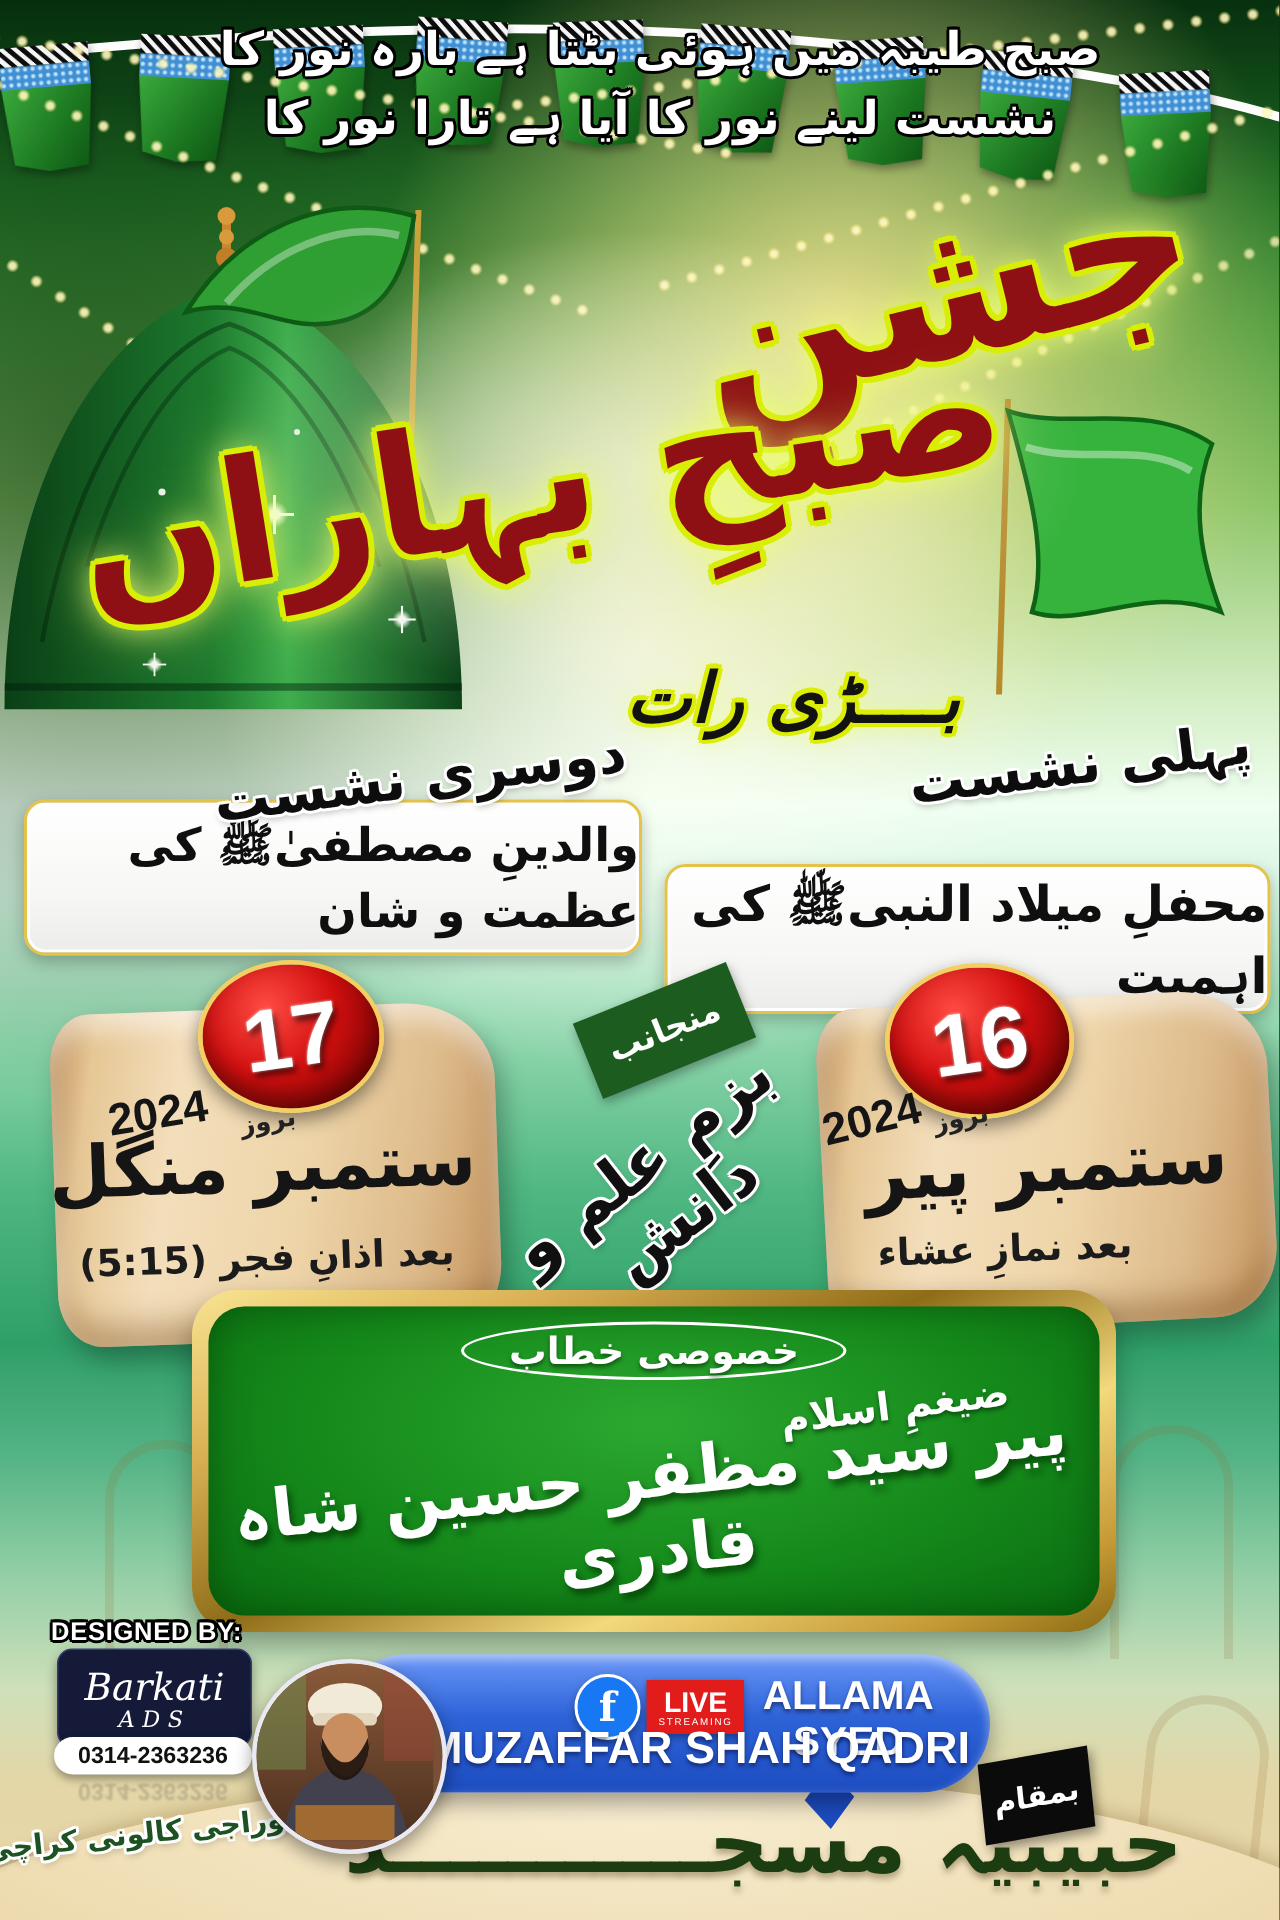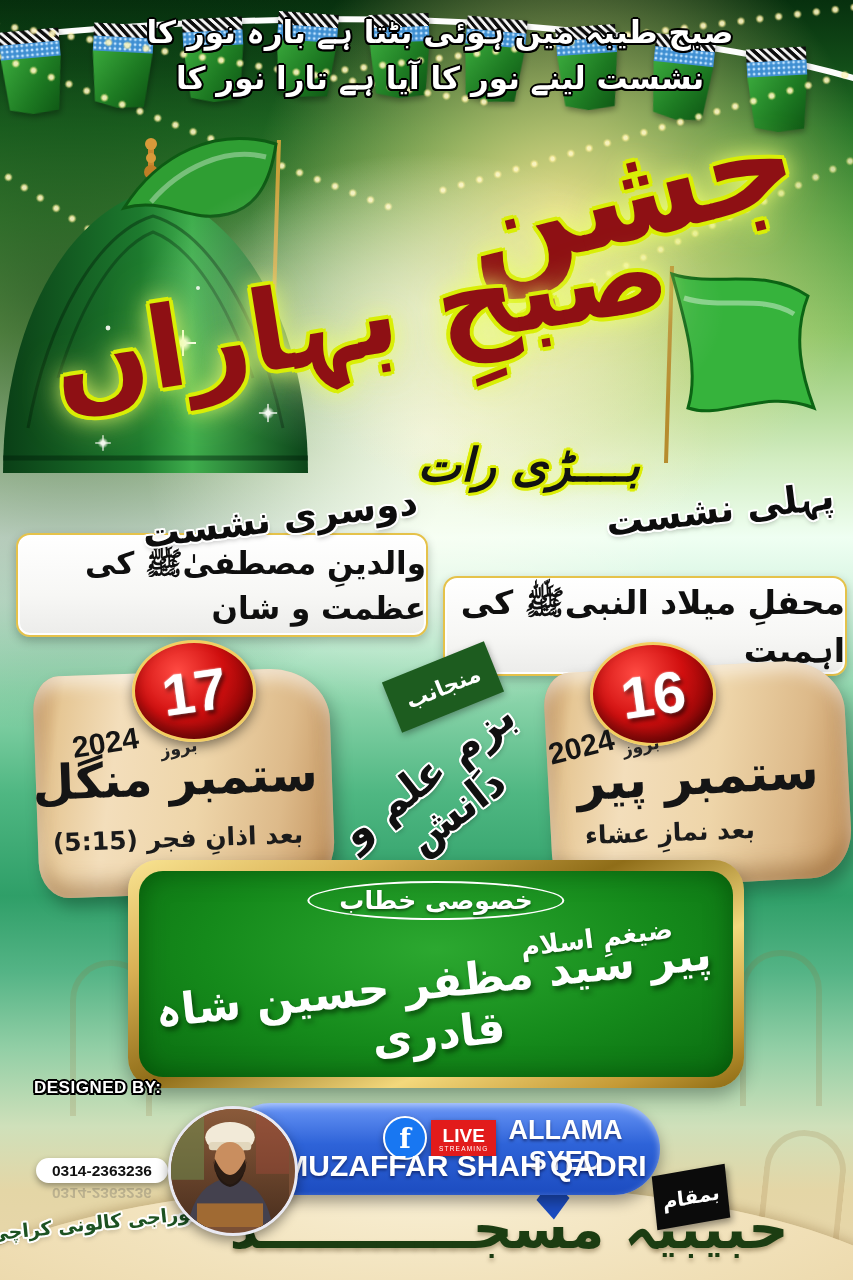--- a/index.html
+++ b/index.html
@@ -237,20 +237,24 @@
     <div class="green-inner">
       <div class="khitab-pill urdu">خصوصی خطاب</div>
       <div class="abs urdu" style="right:60px;top:52px;font-size:26px;font-weight:bold;color:#fff;transform:rotate(-7deg);text-shadow:0 2px 3px rgba(0,40,0,.6);">ضیغمِ اسلام</div>
       <div class="abs urdu" style="left:10px;top:86px;width:574px;text-align:center;font-size:44px;font-weight:bold;color:#fff;transform:rotate(-6deg);text-shadow:2px 4px 5px rgba(0,45,0,.65);">پیر سید مظفر حسین شاہ قادری</div>
     </div>
   </div>
 
   <div class="bottom-band"></div>
 
   <div class="abs lat ob" style="left:34px;top:1078px;width:140px;text-align:left;font-size:17px;font-weight:bold;color:#fff;letter-spacing:.5px;z-index:8;">DESIGNED BY:</div>
+  <div class="navy-box abs" style="left:38px;top:1099px;width:128px;height:64px;z-index:8;">
+    <span style="font-family:'DejaVu Serif',serif;font-style:italic;font-size:25px;">Barkati</span>
+    <span style="font-family:'DejaVu Serif',serif;font-style:italic;font-size:15px;letter-spacing:5px;margin-top:-2px;">ADS</span>
+  </div>
   <div class="phone-pill abs lat" style="left:36px;top:1158px;width:132px;height:25px;line-height:25px;font-size:15.5px;z-index:9;">0314-2363236</div>
   <div class="abs lat" style="left:36px;top:1184px;width:132px;text-align:center;font-size:15.5px;font-weight:bold;color:#555;opacity:.28;transform:scaleY(-1);filter:blur(.6px);z-index:8;">0314-2363236</div>
 
   <div class="bar-tail"></div>
   <div class="blue-bar">
     <div class="fb-circle">
       <span>f</span>
     </div>
     <div class="live-badge lat">
       <div style="font-size:19px;font-weight:bold;">LIVE</div>

